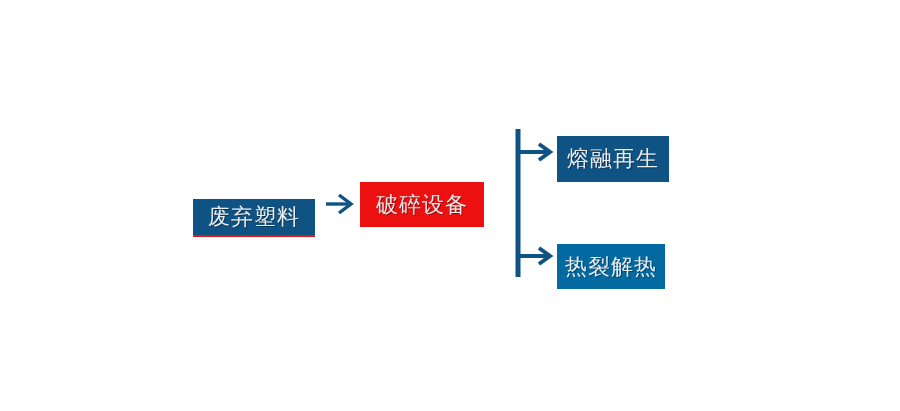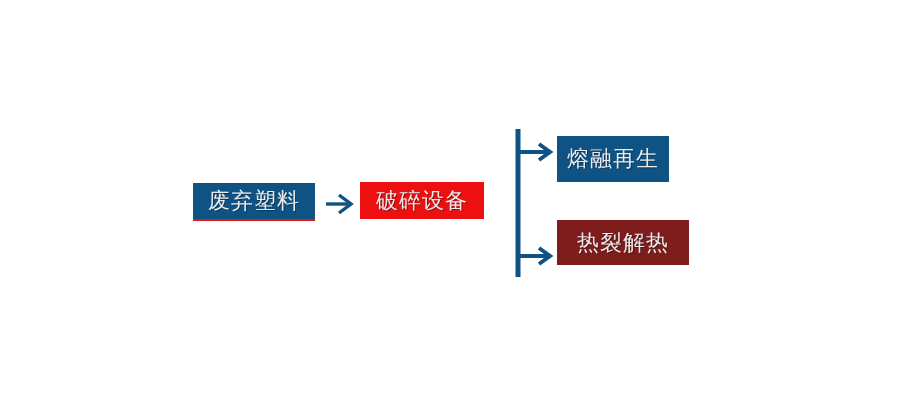--- a/index.html
+++ b/index.html
@@ -35,58 +35,58 @@
   .node .node-label {
     display: block;
     color: #e9ebec;
     text-shadow: 1px 1px 0 rgba(0,0,0,0.35);
     line-height: 1;
   }
 
   
   #node-waste-plastic {
     left: 193px;
-    top: 183px;
+    top: 199px;
     width: 122px;
     height: 38px;
     background: #0f5385;
     border-bottom: 2px solid #e01b16;
   }
   #node-waste-plastic .node-label {
     font-size: 22px;
   }
 
   #node-crusher {
     left: 360px;
     top: 182px;
     width: 124px;
-    height: 37px;
+    height: 45px;
     background: #ed1010;
   }
   #node-crusher .node-label {
     font-size: 22px;
   }
 
   #node-melt-regen {
     left: 557px;
     top: 136px;
     width: 112px;
     height: 46px;
     background: #0f5385;
   }
   #node-melt-regen .node-label {
     font-size: 22px;
   }
 
   #node-pyrolysis {
     left: 557px;
-    top: 220px;
-    width: 132px;
+    top: 244px;
+    width: 108px;
     height: 45px;
-    background: #7f1d1d;
+    background: #0369a1;
   }
   #node-pyrolysis .node-label {
     font-size: 22px;
   }
 
   
   #arrow-main {
     position: absolute;
     left: 322px;
     top: 186px;

